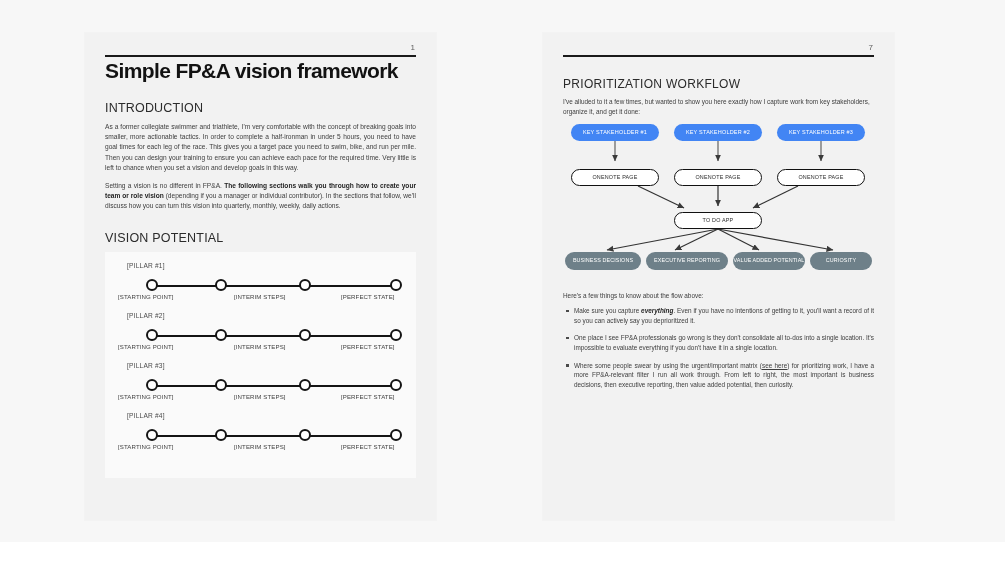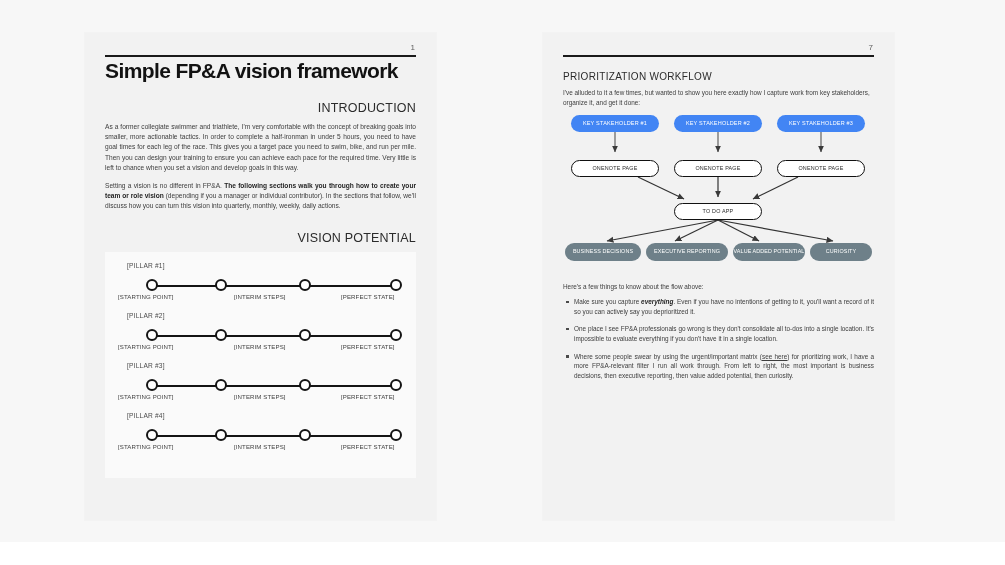--- a/index.html
+++ b/index.html
@@ -29,21 +29,21 @@
   .rule{height:2px;background:#1a1a1a;margin-top:2px;}
 
   
   .doc-title{
     font-size:21px;font-weight:700;color:#121212;
     letter-spacing:-0.6px;line-height:22px;
     margin-top:3px;
   }
   .sec-head{
     font-size:12.5px;color:#2b2b2b;letter-spacing:0.2px;
-    margin-top:19px;margin-bottom:7px;font-weight:400;text-align:right;
+    margin-top:19px;margin-bottom:7px;font-weight:400;
   }
   .para{
     font-size:6.6px;line-height:10.2px;color:#3d3d3d;
     text-align:justify;margin:0 0 8px 0;
   }
   .para b{font-weight:700;color:#1f1f1f;}
 
   .framework-box{
     position:relative;background:#fafafa;
     margin-top:4px;padding:10px 0 8px 0;height:208px;
@@ -65,22 +65,22 @@
   .endlabel{
     position:absolute;top:31px;font-size:6.1px;color:#3f3f3f;
     letter-spacing:0.1px;white-space:nowrap;
   }
   .el-start{left:13px;}
   .el-mid{left:129px;}
   .el-end{left:236px;}
 
   
   .sec-head-r{
-    font-size:10px;color:#2b2b2b;letter-spacing:0.3px;
-    margin-top:14px;margin-bottom:6px;
+    font-size:12px;color:#2b2b2b;letter-spacing:0.3px;
+    margin-top:20px;margin-bottom:6px;
   }
   .para-r{font-size:6.4px;line-height:9.6px;color:#3d3d3d;margin:0 0 4px 0;}
 
   .flow{position:relative;height:160px;margin-top:6px;}
   .flow svg{position:absolute;left:0;top:0;}
   .fnode{
     position:absolute;box-sizing:border-box;
     display:flex;align-items:center;justify-content:center;
     text-align:center;line-height:7.4px;
   }

